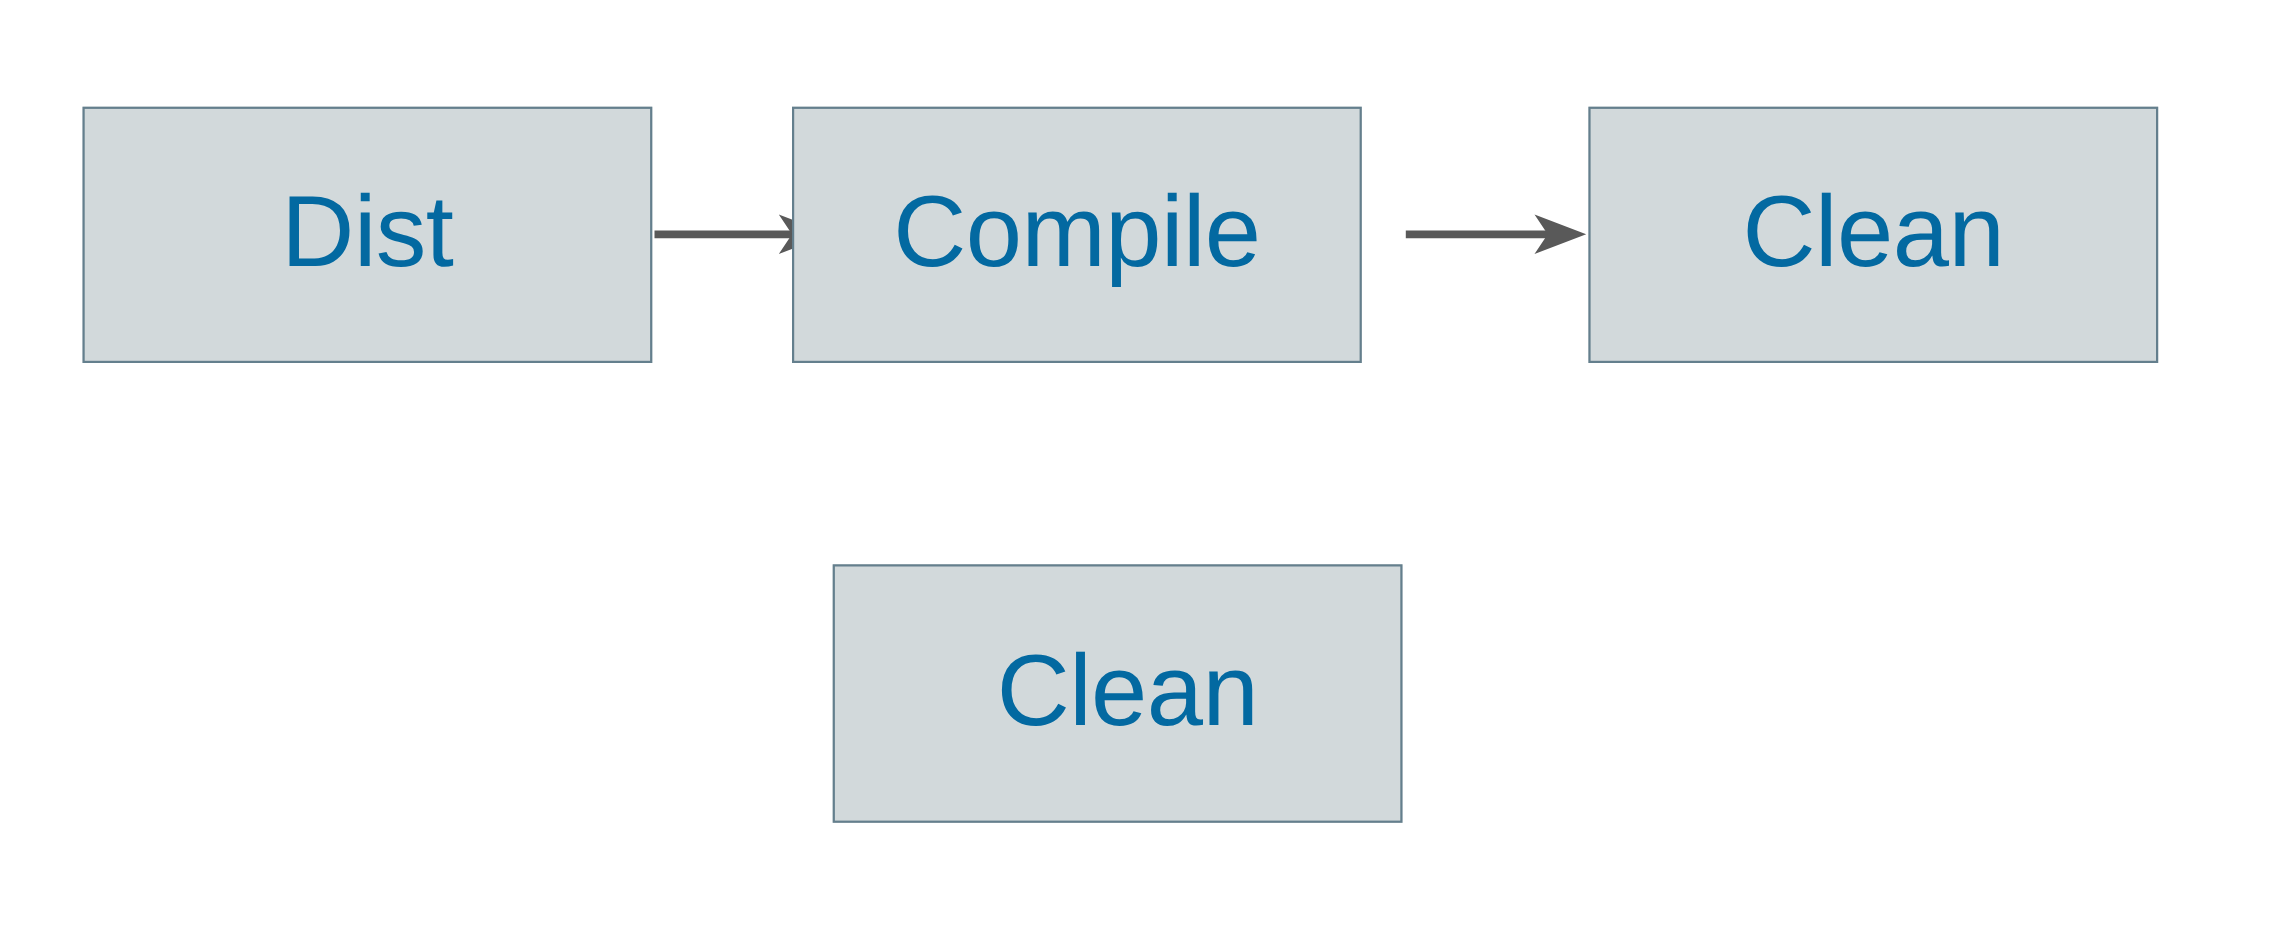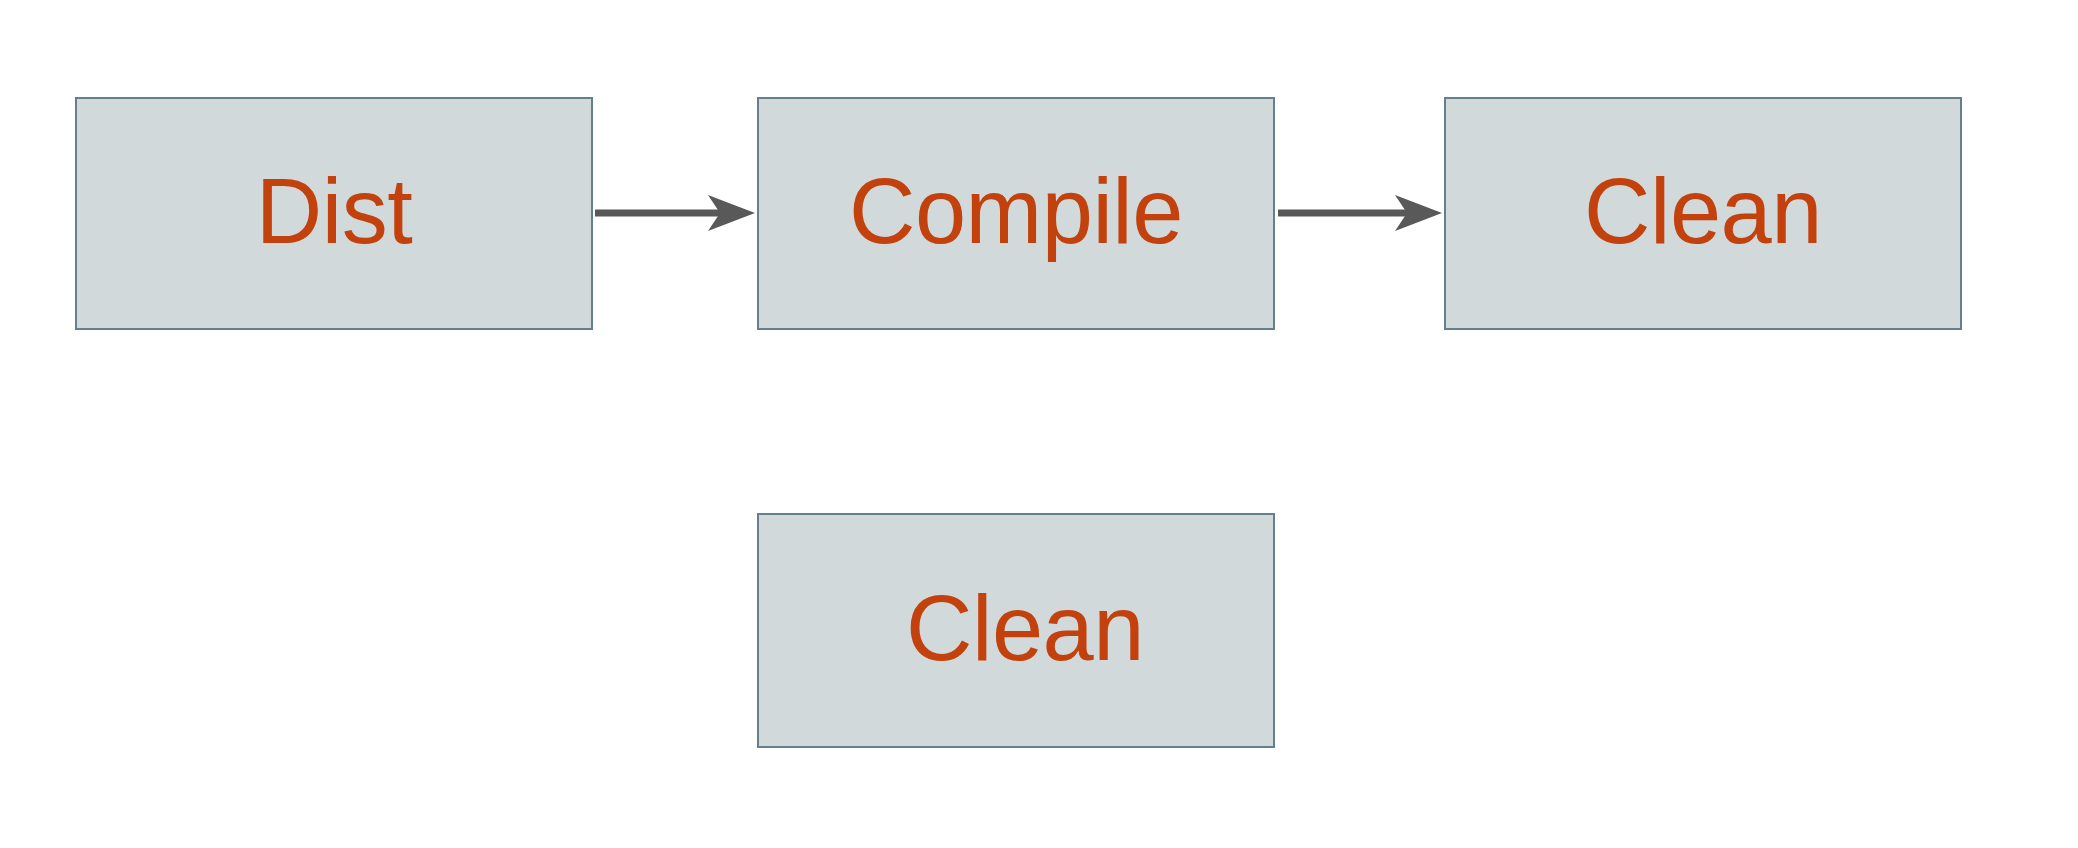--- a/index.html
+++ b/index.html
@@ -28,27 +28,27 @@
     width: 518px;
     height: 233px;
     box-sizing: border-box;
     background: #d2d9db;
     border: 2px solid #647f8d;
     display: flex;
     align-items: center;
     justify-content: center;
   }
   .node-dist    { left: 75px;   top: 97px;  }
-  .node-compile { left: 757px;  top: 97px;  }
+  .node-compile { left: 720px;  top: 97px;  }
   .node-init    { left: 1444px; top: 97px;  }
   .node-clean   { left: 757px;  top: 513px; height: 235px; padding-left: 18px; }
   .node-label {
     font-size: 92px;
     letter-spacing: -0.5px;
-    color: #c2410c;
+    color: #0369a1;
     line-height: 1;
     padding-bottom: 6px;
     white-space: nowrap;
   }
 </style>
 </head>
 <body>
 
 <div class="canvas">
 

